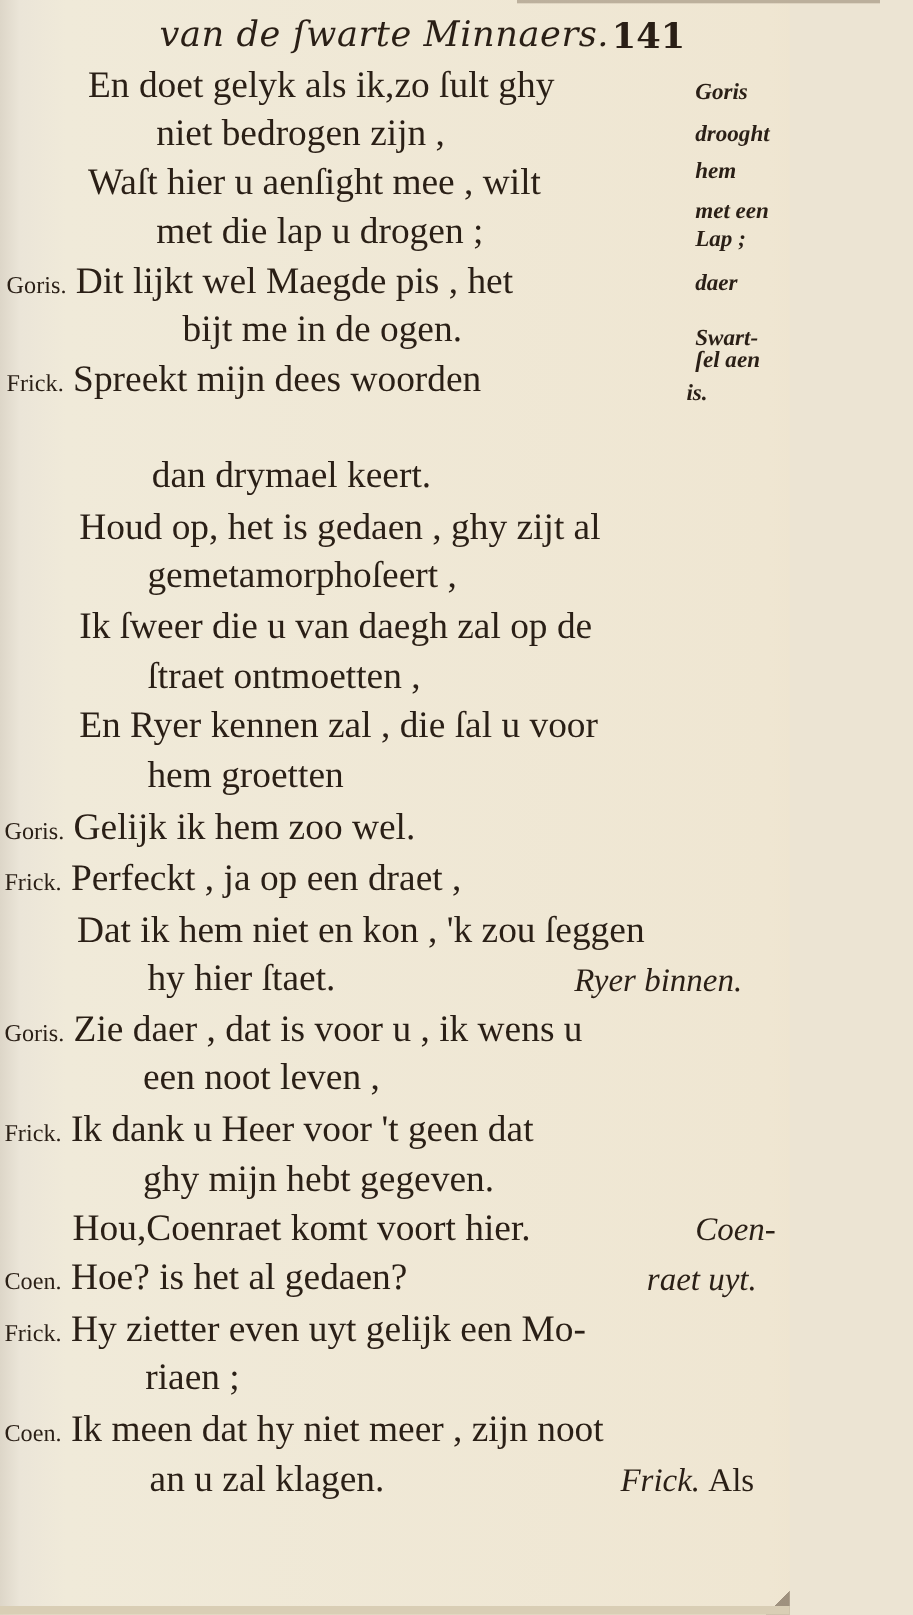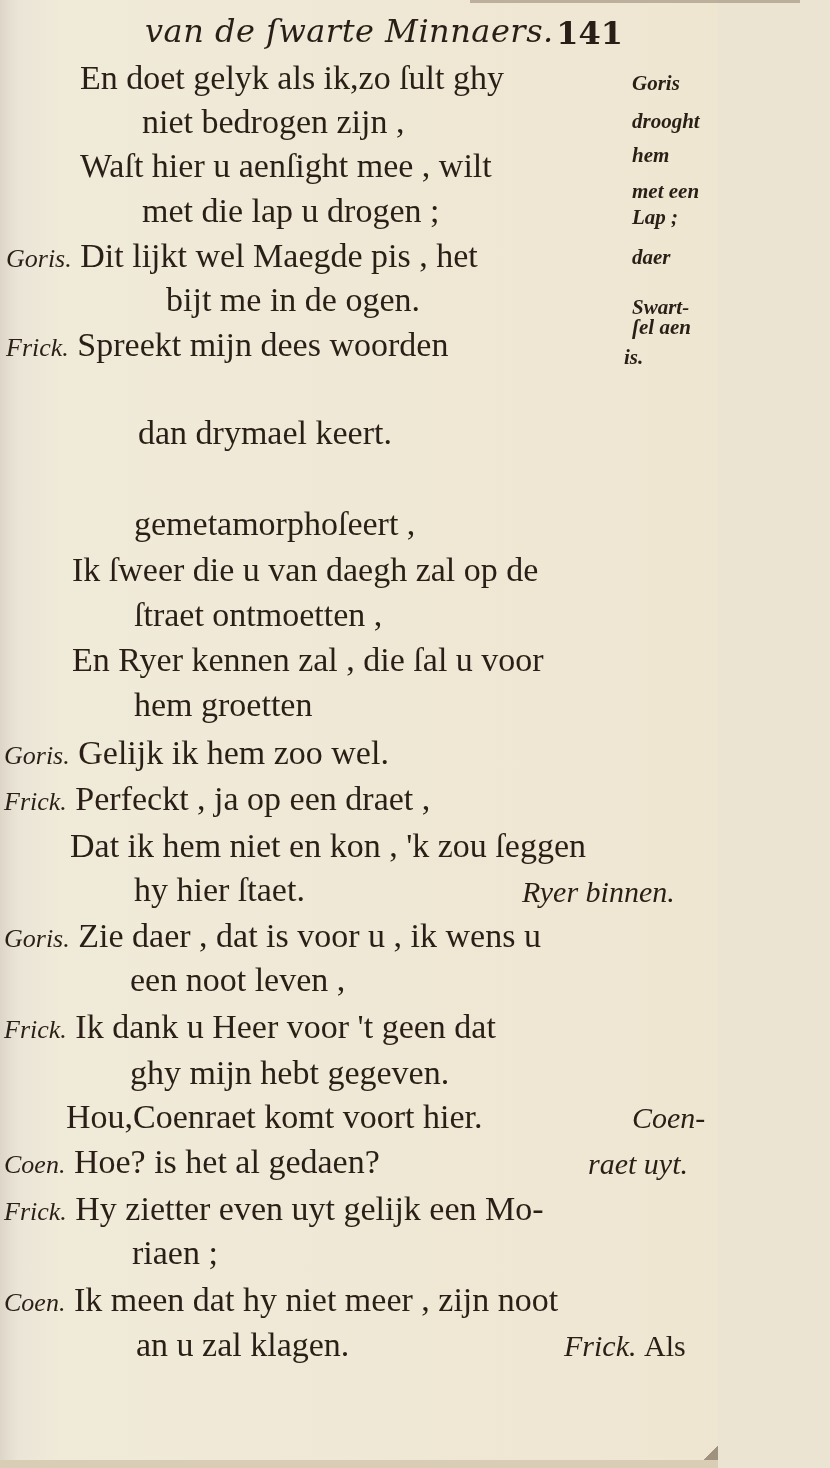--- a/index.html
+++ b/index.html
@@ -19,21 +19,21 @@
   }
   .top-edge { position: absolute; left: 470px; top: 0; width: 330px; height: 3px; background: #8a7a66; opacity: .5; }
   .header { position: absolute; top: 12px; left: 145px; right: 95px; height: 44px; }
   .running-title { position: absolute; left: 0; top: 0; font-style: italic; font-size: 32px; letter-spacing: .5px; }
   .page-number { position: absolute; right: 0; top: 2px; font-size: 32px; font-weight: bold; }
   .line {
     position: absolute; white-space: nowrap;
     font-family: "Liberation Serif", "DejaVu Serif", serif;
     font-size: 34px; line-height: 40px;
   }
-  .speaker { font-style: italic; font-size: 26px; }
+  .speaker { font-size: 22px; }
   .it { font-style: italic; }
   .marg {
     position: absolute; white-space: nowrap;
     font-family: "Liberation Serif", serif; font-style: italic; font-weight: bold;
     font-size: 21px; line-height: 22px; text-align: right;
   }
   .stage {
     position: absolute; white-space: nowrap;
     font-family: "Liberation Serif", serif; font-style: italic;
     font-size: 30px; line-height: 36px;
@@ -53,20 +53,21 @@
   </div>
 
   <div class="line" style="left:80px; top:58px;"><span>En doet gelyk als ik,zo ſult ghy</span></div>
   <div class="line" style="left:142px; top:102px;"><span>niet bedrogen zijn ,</span></div>
   <div class="line" style="left:80px; top:146px;"><span>Waſt hier u aenſight mee , wilt</span></div>
   <div class="line" style="left:142px; top:191px;"><span>met die lap u drogen ;</span></div>
   <div class="line" style="left:6px; top:236px;"><span class="speaker">Goris.</span> <span>Dit lijkt wel Maegde pis , het</span></div>
   <div class="line" style="left:146px; top:280px;margin-left:20px;"><span>bijt me in de ogen.</span></div>
   <div class="line" style="left:6px; top:325px;"><span class="speaker">Frick.</span> <span>Spreekt mijn dees woorden</span></div>
   <div class="line" style="left:138px; top:413px;"><span>dan drymael keert.</span></div>
+  <div class="line" style="left:72px; top:460px;"><span>Houd op, het is gedaen , ghy zijt al</span></div>
   <div class="line" style="left:134px; top:504px;"><span>gemetamorphoſeert ,</span></div>
   <div class="line" style="left:72px; top:550px;"><span>Ik ſweer die u van daegh zal op de</span></div>
   <div class="line" style="left:134px; top:595px;"><span>ſtraet ontmoetten ,</span></div>
   <div class="line" style="left:72px; top:640px;"><span>En Ryer kennen zal , die ſal u voor</span></div>
   <div class="line" style="left:134px; top:685px;"><span>hem groetten</span></div>
   <div class="line" style="left:4px; top:733px;"><span class="speaker">Goris.</span> <span>Gelijk ik hem zoo wel.</span></div>
   <div class="line" style="left:4px; top:779px;"><span class="speaker">Frick.</span> <span>Perfeckt , ja op een draet ,</span></div>
   <div class="line" style="left:70px; top:826px;"><span>Dat ik hem niet en kon , 'k zou ſeggen</span></div>
   <div class="line" style="left:134px; top:870px;"><span>hy hier ſtaet.</span></div>
   <div class="line" style="left:4px; top:916px;"><span class="speaker">Goris.</span> <span>Zie daer , dat is voor u , ik wens u</span></div>

